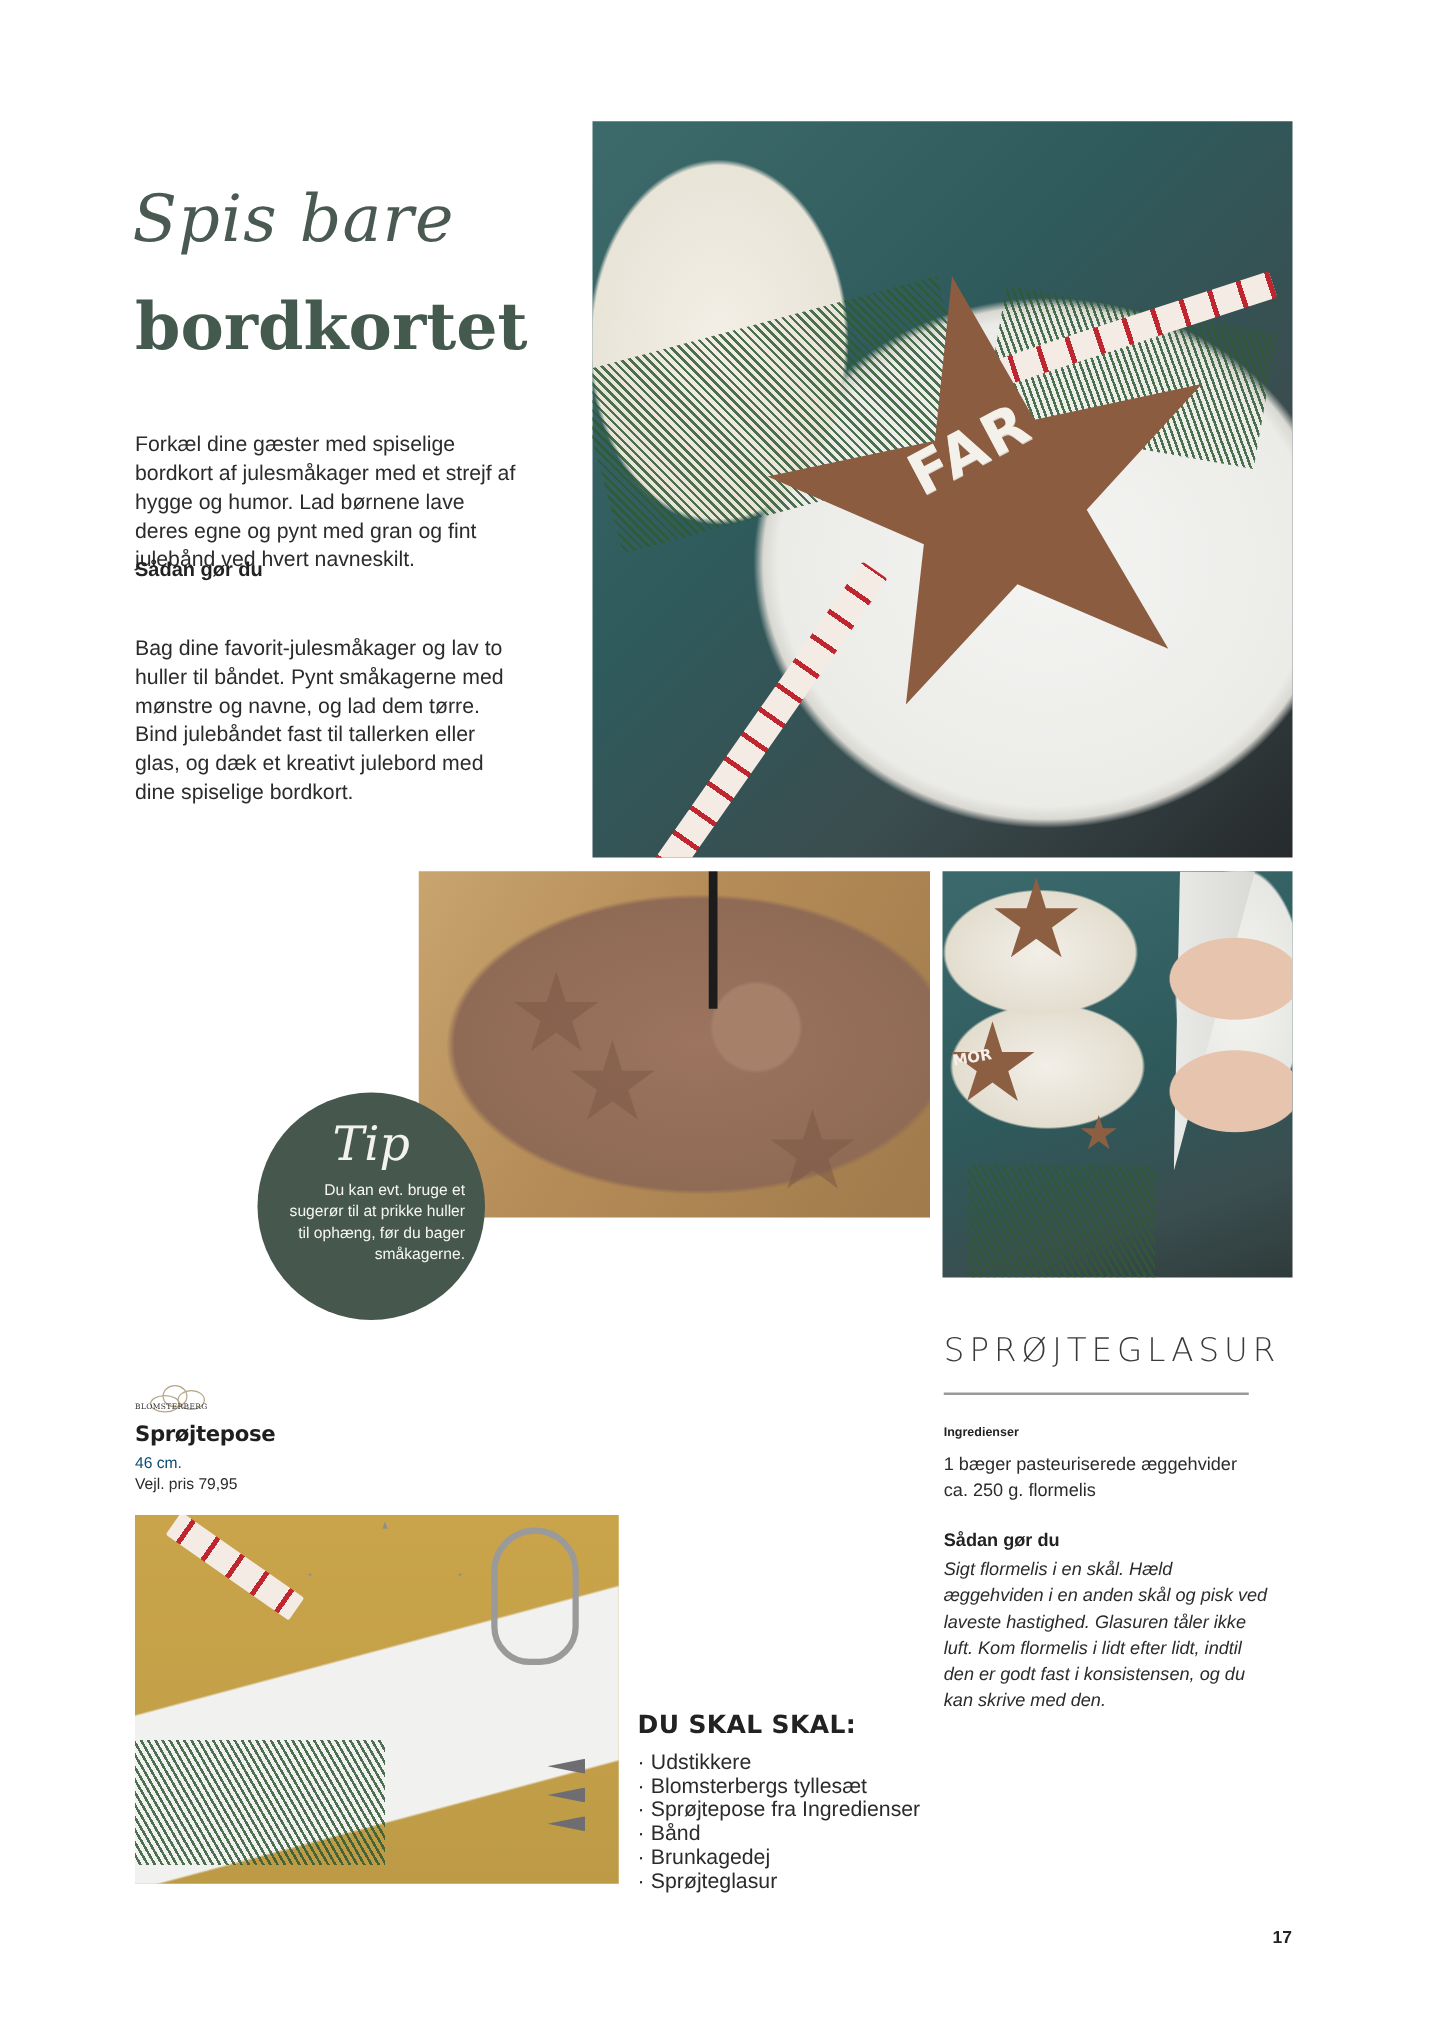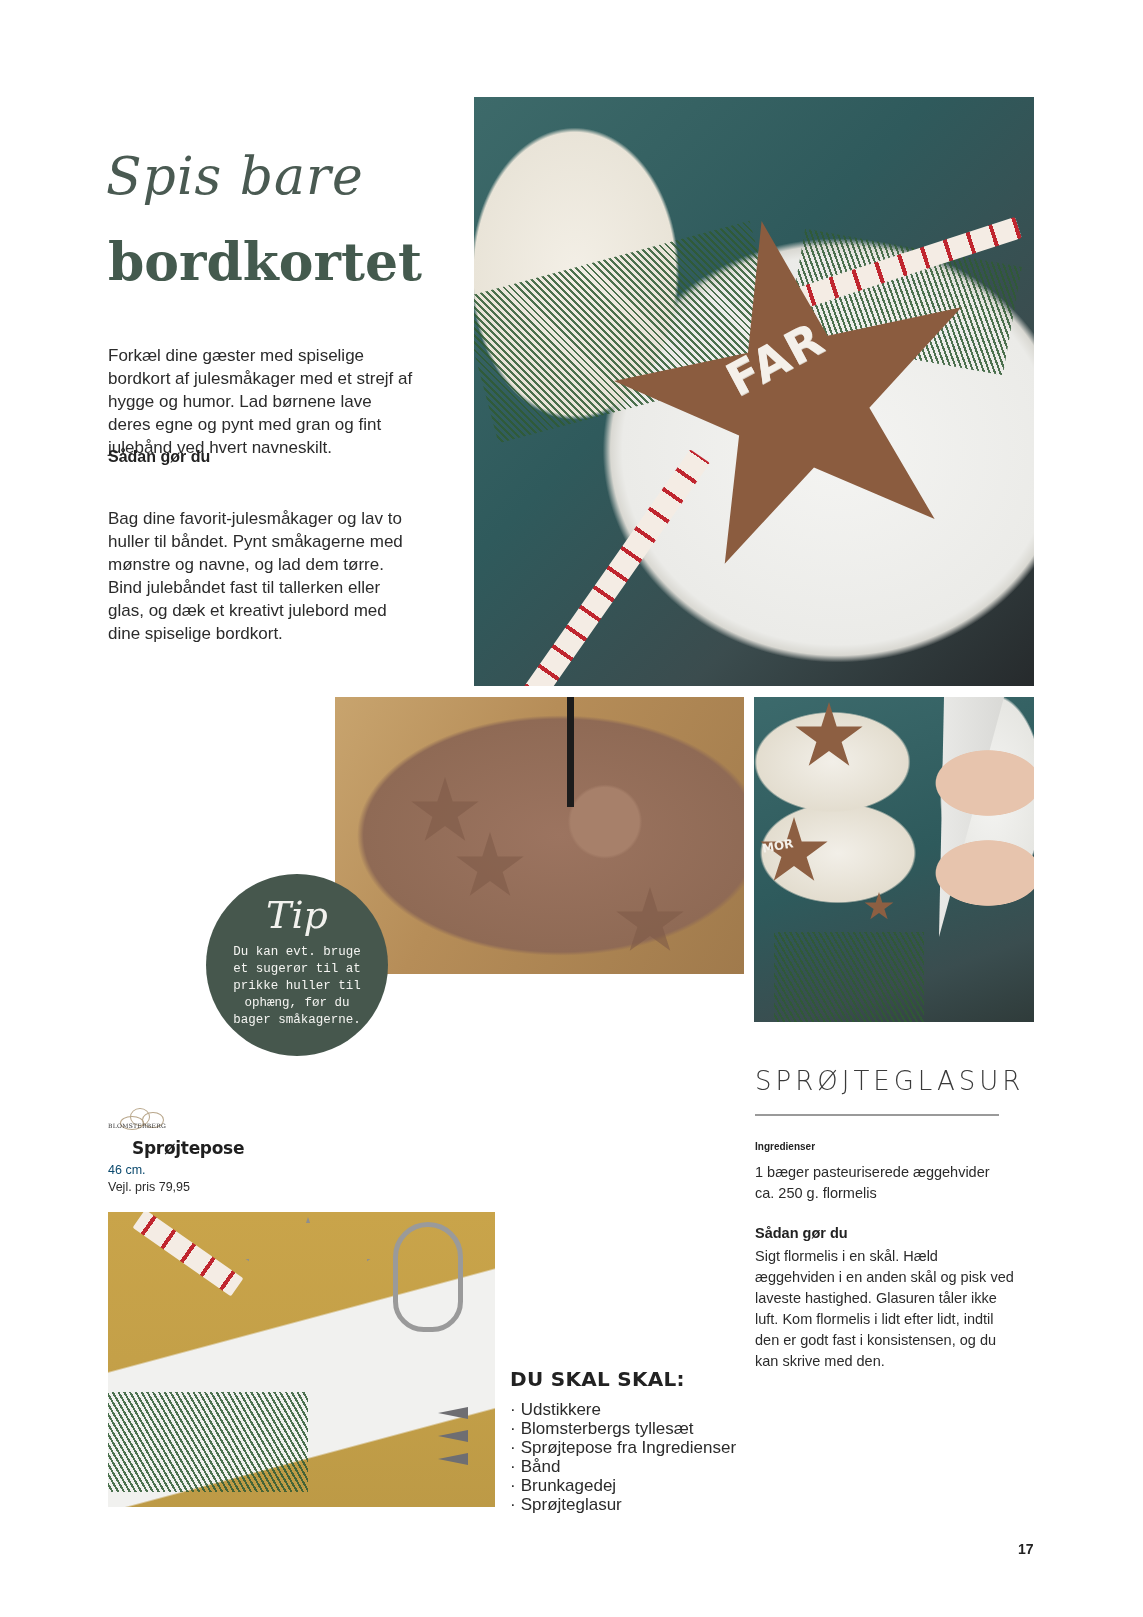--- a/index.html
+++ b/index.html
@@ -77,46 +77,46 @@
     left: 206px; top: 874px; width: 182px; height: 182px; border-radius: 50%;
     background: #46574d; color: #ffffff; text-align: center; z-index: 5;
   }
   .tip-title {
     display: block; margin-top: 22px;
     font-family: "DejaVu Serif", serif; font-style: italic; font-weight: 300;
     font-size: 38px; line-height: 1; color: #f2f2ee;
   }
   .tip-body {
     display: block; margin: 10px auto 0; width: 150px;
-    font-family: Liberation Mono, monospace; font-size: 12.5px; line-height: 17px; color: #f5f5f2;
+    font-family: Liberation Sans, sans-serif; font-size: 12.5px; line-height: 17px; color: #f5f5f2; text-align: right;
   }
 
   
   .sg-heading {
     left: 755px; top: 1066px; font-family: "DejaVu Sans", sans-serif; font-weight: 300;
     font-size: 26px; letter-spacing: 4px; color: #3a3a3a;
   }
   .sg-divider { left: 755px; top: 1114px; width: 244px; height: 2px; background: #9a9a9a; }
   .sg-ing-heading { left: 755px; top: 1141px; font-weight: bold; font-size: 10px; color: #222; }
   .sg-ing-body { left: 755px; top: 1162px; width: 260px; font-size: 14.5px; line-height: 21px; color: #2b2b2b; }
   .sg-how-heading { left: 755px; top: 1225px; font-weight: bold; font-size: 14.5px; color: #222; }
-  .sg-how-body { left: 755px; top: 1246px; width: 260px; font-size: 14.5px; line-height: 21px; color: #2b2b2b; }
+  .sg-how-body { left: 755px; top: 1246px; width: 260px; font-size: 14.5px; line-height: 21px; color: #2b2b2b; font-style: italic; }
 
   
   .brand-logo {
     left: 108px; top: 1108px; width: 62px; height: 26px;
   }
   .brand-logo .swirl {
     position: absolute; border: 1px solid #b8a68a; border-radius: 50%;
   }
   .brand-logo .brand-text {
     position: absolute; left: 0; top: 14px; font-family: "DejaVu Serif", serif;
     font-size: 6px; letter-spacing: 0.3px; color: #333; white-space: nowrap;
   }
-  .product-name { left: 108px; top: 1138px; font-family: "DejaVu Sans", sans-serif; font-weight: bold; font-size: 17px; color: #1f1f1f; letter-spacing: -0.3px; margin-left: 24px; }
+  .product-name { left: 108px; top: 1138px; font-family: "DejaVu Sans", sans-serif; font-weight: bold; font-size: 17px; color: #1f1f1f; letter-spacing: -0.3px; }
   .product-size { left: 108px; top: 1163px; font-size: 12.5px; color: #0c4a6e; }
   .product-price { left: 108px; top: 1180px; font-size: 12.5px; color: #2b2b2b; }
 
   
   .need-heading {
     left: 510px; top: 1367px; font-family: "DejaVu Sans", sans-serif; font-weight: bold;
     font-size: 20px; color: #222; letter-spacing: 0.3px;
   }
   .need-list { left: 510px; top: 1400px; list-style: none; font-size: 17px; line-height: 19px; color: #2b2b2b; }
   .need-list li::before { content: "·"; margin-right: 5px; }

